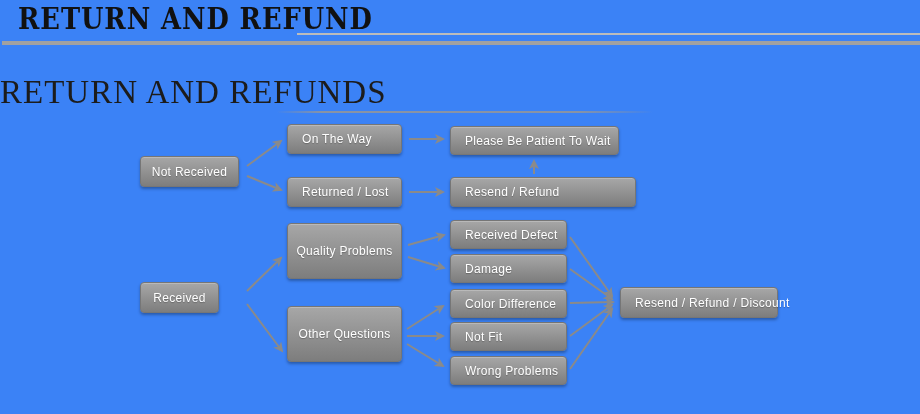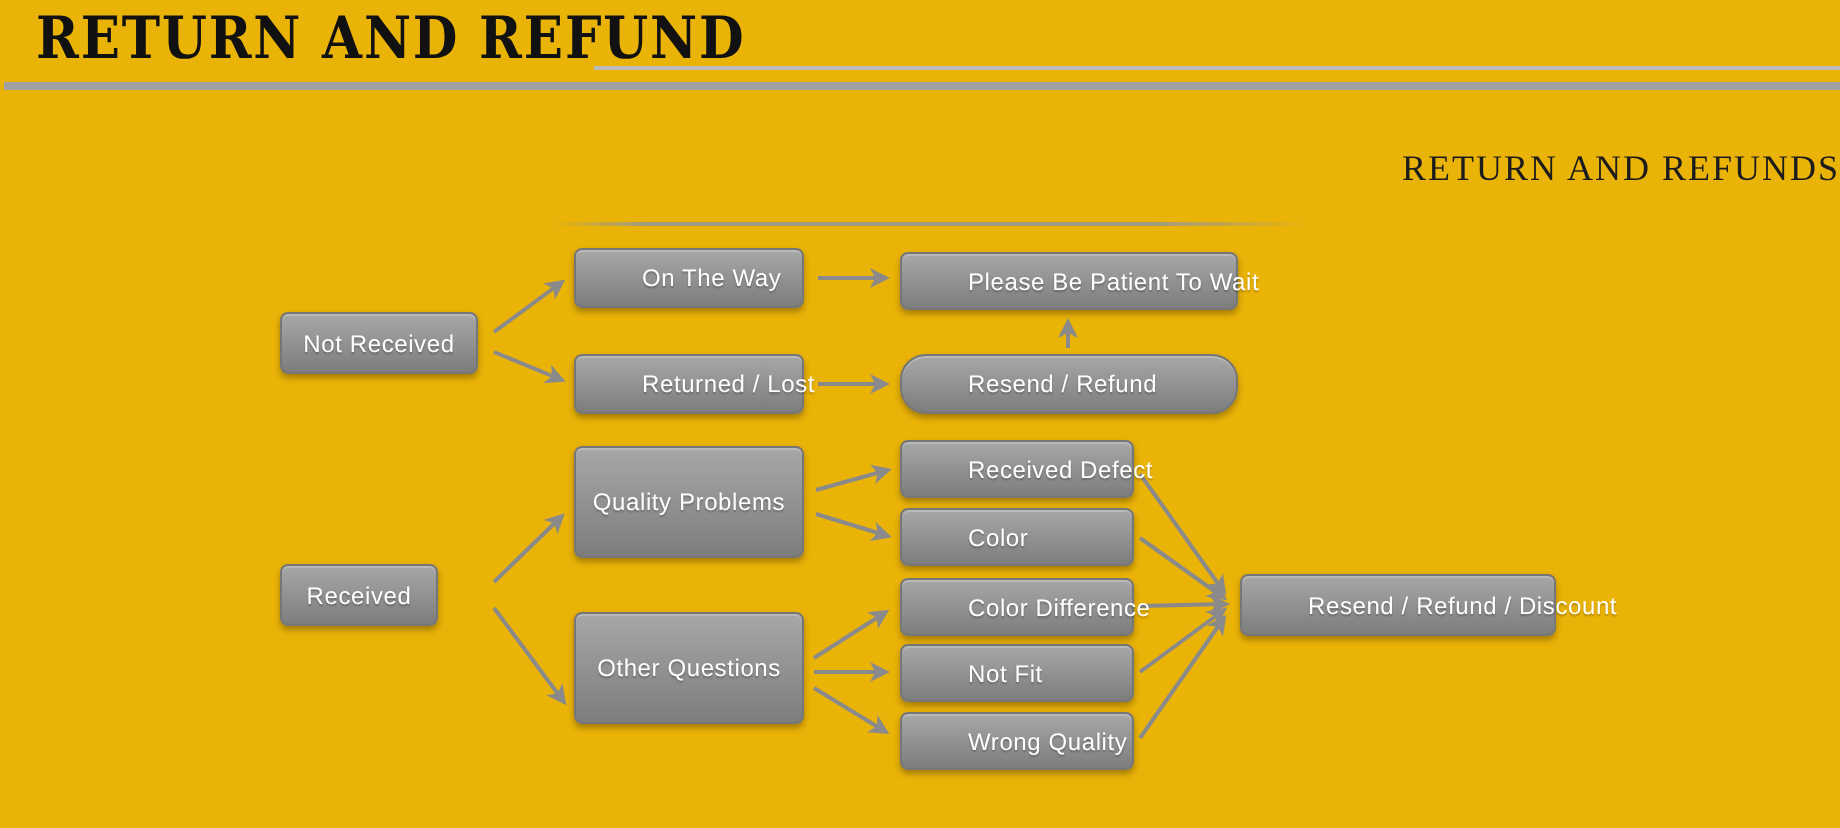--- a/index.html
+++ b/index.html
@@ -1,40 +1,40 @@
 <!DOCTYPE html>
 <html style="--header-text: #111111; --header-thin-rule: #bcbcbc; --header-band: #a1a1a1; --title-text: #1c1c1c; --box-top: #a7a7a7; --box-mid: #909090; --box-bottom: #7d7d7d; --box-border: #767676; --box-text: #ffffff; --arrow: #8a8a8a;"><head>
 <meta charset="utf-8">
 <style>
   html,body{margin:0;padding:0;background:#fff;}
   .screen{
-    position:relative;width:920px;height:414px;background:#eab308;
+    position:relative;width:920px;height:414px;background:#3b82f6;
     overflow:hidden;font-family:"Liberation Sans",sans-serif;
   }
   
   .hdr-title{
     position:absolute;left:18px;top:4px;margin:0;
     font-family:"DejaVu Serif",serif;font-weight:bold;
     font-size:28px;line-height:30px;letter-spacing:1px;
     color:var(--header-text);white-space:nowrap;
     transform:scale(.92,1.04);transform-origin:left top;
   }
   .hdr-rule-thin{
     position:absolute;left:297px;right:0;top:33px;height:2px;
     background:var(--header-thin-rule);
   }
   .hdr-rule-thick{
     position:absolute;left:2px;right:0;top:41px;height:4px;
     background:var(--header-band);
   }
   
   .dg-title{
-    position:absolute;left:0;right:0;top:74px;margin:0;text-align:right;
+    position:absolute;left:0;right:0;top:74px;margin:0;text-align:left;
     font-family:"Liberation Serif",serif;font-weight:normal;
-    font-size:18px;letter-spacing:1px;color:var(--title-text);
+    font-size:33px;letter-spacing:1px;color:var(--title-text);
   }
   .title-divider{
     position:absolute;left:277px;top:111px;width:376px;height:2px;
     background:linear-gradient(to right,
       rgba(150,150,150,0),rgba(150,150,150,.85) 12%,
       rgba(150,150,150,.85) 80%,rgba(150,150,150,0));
   }
   
   .canvas{position:absolute;inset:0;}
   #edge-layer{position:absolute;left:0;top:0;}
@@ -44,21 +44,21 @@
   .node{
     position:absolute;box-sizing:border-box;
     display:flex;align-items:center;justify-content:center;
     border-radius:4px;
     background:linear-gradient(180deg,var(--box-top) 0%,var(--box-mid) 55%,var(--box-bottom) 100%);
     border:1px solid var(--box-border);
     box-shadow:0 2px 3px rgba(0,0,0,.30), inset 0 1px 0 rgba(255,255,255,.22);
     color:var(--box-text);font-size:12px;letter-spacing:.3px;
     text-shadow:0 1px 1px rgba(0,0,0,.25);white-space:nowrap;
   }
-  .node.left{justify-content:flex-start;padding-left:33px;}
+  .node.left{justify-content:flex-start;padding-left:14px;}
 </style>
 </head>
 <body>
 
 <div class="screen">
 
   <header>
     <h1 class="hdr-title">RETURN AND REFUND</h1>
     <div class="hdr-rule-thin"></div>
     <div class="hdr-rule-thick"></div>
@@ -91,27 +91,27 @@
           <line x1="570" y1="269" x2="612" y2="299" class="edge" marker-end="url(#ah)"></line>
           <line x1="570" y1="303" x2="613" y2="302" class="edge" marker-end="url(#ah)"></line>
           <line x1="570" y1="336" x2="612" y2="305" class="edge" marker-end="url(#ah)"></line>
           <line x1="570" y1="369" x2="612" y2="309" class="edge" marker-end="url(#ah)"></line>
         </svg>
       <div id="node-layer">
           <div class="node" style="left: 140px; top: 156px; width: 99px; height: 31px;">Not Received</div>
           <div class="node left" style="left: 287px; top: 124px; width: 115px; height: 30px;">On The Way</div>
           <div class="node left" style="left: 287px; top: 177px; width: 115px; height: 30px;">Returned / Lost</div>
           <div class="node left" style="left: 450px; top: 126px; width: 169px; height: 29px;">Please Be Patient To Wait</div>
-          <div class="node left" style="left: 450px; top: 177px; width: 169px; height: 30px; border-radius: 13px;">Resend / Refund</div>
+          <div class="node left" style="left: 450px; top: 177px; width: 186px; height: 30px;">Resend / Refund</div>
           <div class="node" style="left: 140px; top: 282px; width: 79px; height: 31px;">Received</div>
           <div class="node" style="left: 287px; top: 306px; width: 115px; height: 56px;">Other Questions</div>
           <div class="node" style="left: 287px; top: 223px; width: 115px; height: 56px;">Quality Problems</div>
           <div class="node left" style="left: 450px; top: 220px; width: 117px; height: 29px;">Received Defect</div>
-          <div class="node left" style="left: 450px; top: 254px; width: 117px; height: 29px;">Color</div>
+          <div class="node left" style="left: 450px; top: 254px; width: 117px; height: 29px;">Damage</div>
           <div class="node left" style="left: 450px; top: 322px; width: 117px; height: 29px;">Not Fit</div>
           <div class="node left" style="left: 450px; top: 289px; width: 117px; height: 29px;">Color Difference</div>
-          <div class="node left" style="left: 450px; top: 356px; width: 117px; height: 29px;">Wrong Quality</div>
+          <div class="node left" style="left: 450px; top: 356px; width: 117px; height: 29px;">Wrong Problems</div>
           <div class="node left" style="left: 620px; top: 287px; width: 158px; height: 31px;">Resend / Refund / Discount</div>
         </div>
     </div>
   </main>
 
 </div>
 
 </body></html>

